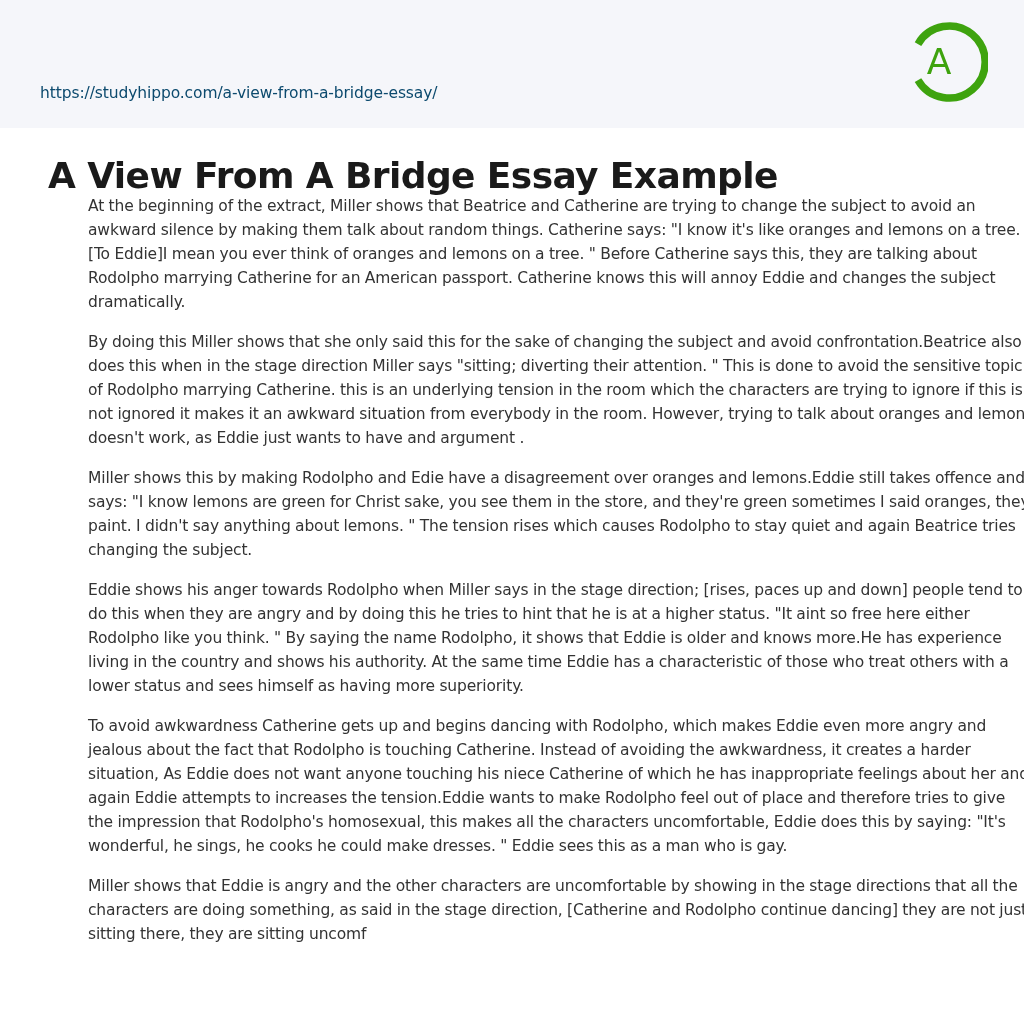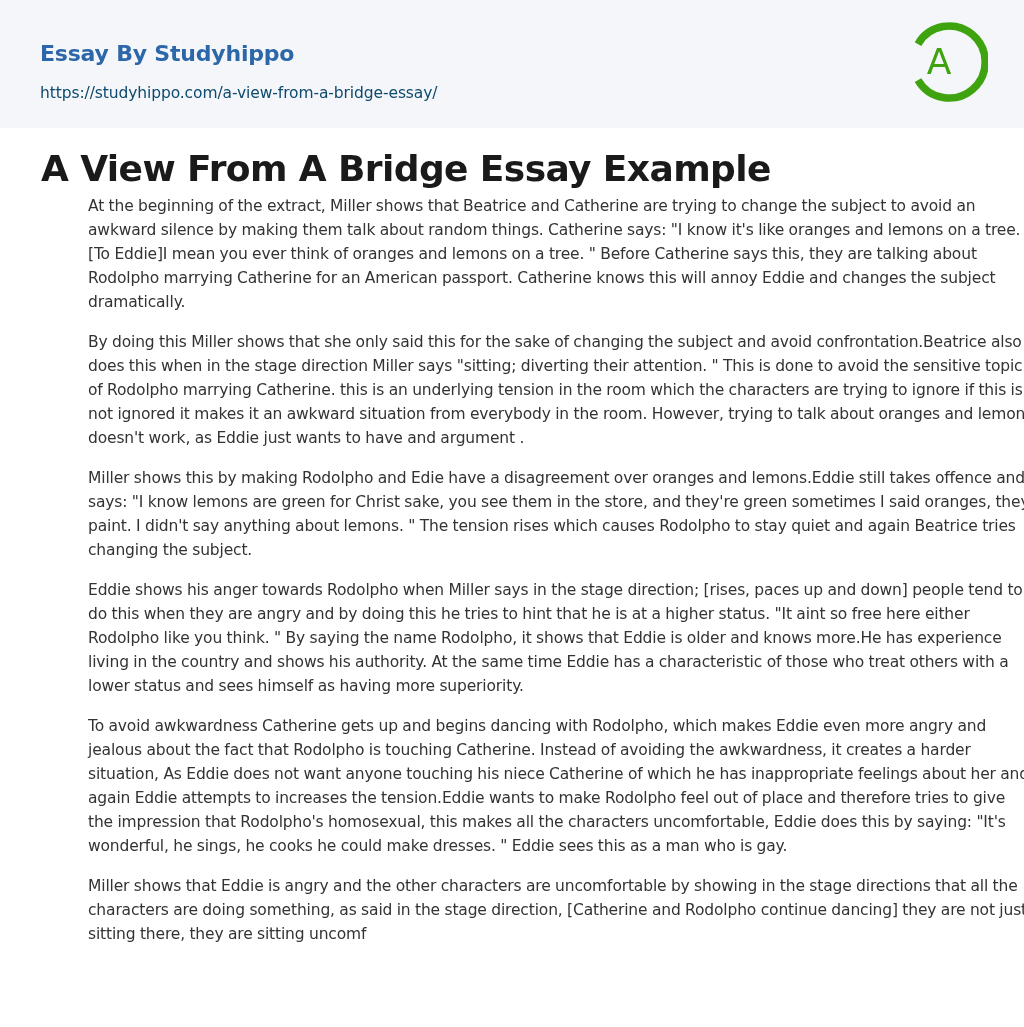--- a/index.html
+++ b/index.html
@@ -37,21 +37,21 @@
     position: absolute;
     left: 910px;
     top: 18px;
     width: 78px;
     height: 88px;
   }
   .main {
     padding: 0 40px;
   }
   .page-title {
-    margin: 1px;
+    margin: 8px;
     padding-top: 146px;
     position: absolute;
     top: 0;
     left: 40px;
     font-size: 36px;
     font-weight: bold;
     color: #1a1a1a;
     letter-spacing: -0.6px;
     line-height: 44px;
   }
@@ -68,21 +68,20 @@
     line-height: 24px;
     color: #333333;
     letter-spacing: -0.15px;
     word-spacing: -0.3px;
   }
 </style>
 </head>
 <body>
 
 <div class="header">
-  <div class="site-title">Essay By Studyhippo</div>
   <a class="site-url">https://studyhippo.com/a-view-from-a-bridge-essay/</a>
   <svg class="logo" viewBox="0 0 78 88">
     <path d="M 8 26 A 36 36 0 1 1 8 62" fill="none" stroke="#3ea30e" stroke-width="7.5"></path>
     <text x="29" y="56" text-anchor="middle" font-family="DejaVu Sans, sans-serif" font-size="36" fill="#3ea30e">A</text>
   </svg>
 </div>
 
 <div class="main">
   <h1 class="page-title">A View From A Bridge Essay Example</h1>
   <div class="content">

